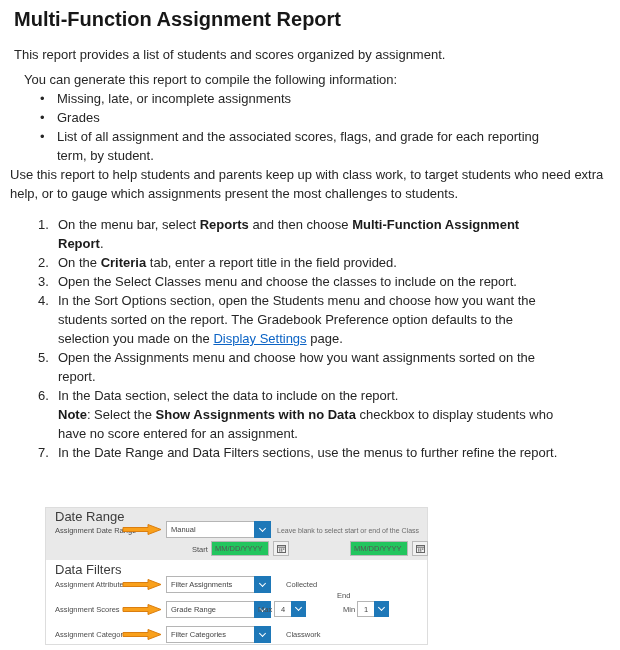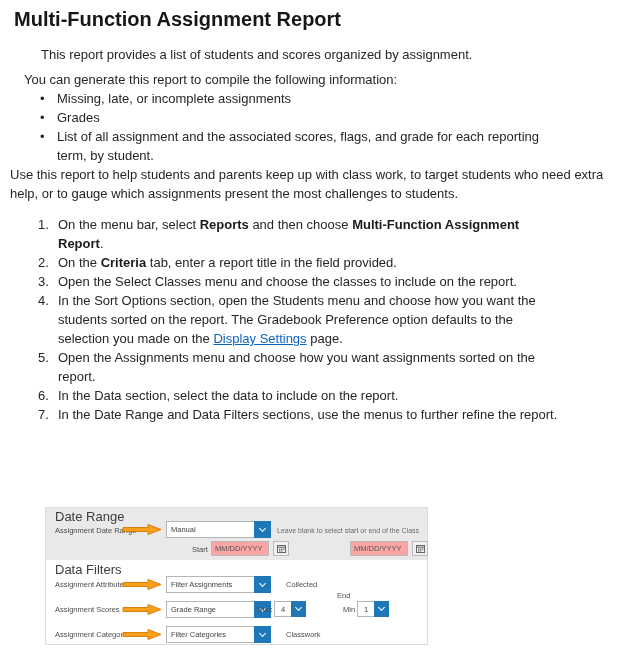--- a/index.html
+++ b/index.html
@@ -7,21 +7,21 @@
   body {
     width:620px; height:650px; background:#ffffff; overflow:hidden;
     font-family:"Liberation Sans","DejaVu Sans",sans-serif;
     font-size:13px; line-height:19px; color:#262626; position:relative;
   }
   .page-title {
     margin:6px 14px 0 14px; font-size:20px; line-height:26px;
     font-weight:700; color:#171717;
   }
   .para { margin:0; padding:0 16px 0 14px; }
-  .p-intro1 { margin-top:13px;margin-left:27px; }
+  .p-intro1 { margin-top:13px; }
   .p-intro2 { margin-top:6px;padding-left:24px; }
   .p-usage  { margin-top:0;padding-left:10px; }
   ul.bullets { list-style:none; margin:0 0 0 40px; padding:0 20px 0 0; }
   ul.bullets li { position:relative; padding-left:17px; max-width:520px; }
   ul.bullets li::before {
     content:"•"; position:absolute; left:0; top:0; color:#262626; font-size:13px;
   }
   ol.steps { list-style:none; margin:12px 8px 0 38px; padding:0; counter-reset:step; }
   ol.steps li { position:relative; padding-left:20px; max-width:525px; line-height:19px; counter-increment:step; }
   ol.steps li::before {
@@ -48,21 +48,21 @@
     width:17px; height:17px; background:#1e78b8; display:flex; align-items:center; justify-content:center;
   }
   .sel-sm { height:16px; }
   .sel-sm .sel-text { width:17px; height:16px; justify-content:center; padding:0; }
   .sel-sm .sel-btn { width:15px; height:16px; }
   .chev {
     width:5px; height:5px; border-right:1.4px solid #ffffff; border-bottom:1.4px solid #ffffff;
     transform:rotate(45deg); margin-top:-3px;
   }
   .dateinput {
-    position:absolute; height:15px; background:#fca5a5; border:1px solid #b9b9b9;
+    position:absolute; height:15px; background:#22c55e; border:1px solid #b9b9b9;
     color:#555555; display:flex; align-items:center; padding:0 3px; width:58px;
   }
   .calbtn {
     position:absolute; width:16px; height:15px; background:#f1f1f1; border:1px solid #b9b9b9;
     display:flex; align-items:center; justify-content:center;
   }
   .hint { color:#6b6b6b; font-size:7px; }
   .arrow { position:absolute; width:40px; height:13px; }
 </style>
 </head>
@@ -92,20 +92,21 @@
       <div><span>Open the Select Classes menu and choose the classes to include on the report.</span></div>
     </li>
   <li>
       <div><span>In the Sort Options section, open the Students menu and choose how you want the students sorted on the report. The Gradebook Preference option defaults to the selection you made on the </span><a class="link" href="javascript:void(0)">Display Settings</a><span> page.</span></div>
     </li>
   <li>
       <div><span>Open the Assignments menu and choose how you want assignments sorted on the report.</span></div>
     </li>
   <li>
     <div><span>In the Data section, select the data to include on the report.</span></div>
+    <div><b>Note</b><span>: Select the </span><b>Show Assignments with no Data</b><span> checkbox to display students who have no score entered for an assignment.</span></div>
   </li>
   <li>
       <div><span>In the Date Range and Data Filters sections, use the menus to further refine the report.</span></div>
     </li>
 </ol>
 
 <div class="figure">
   <div class="panel-gray"></div>
 
   <div class="fig-abs section-label" style="left:9px; top:4px;">Date Range</div>

